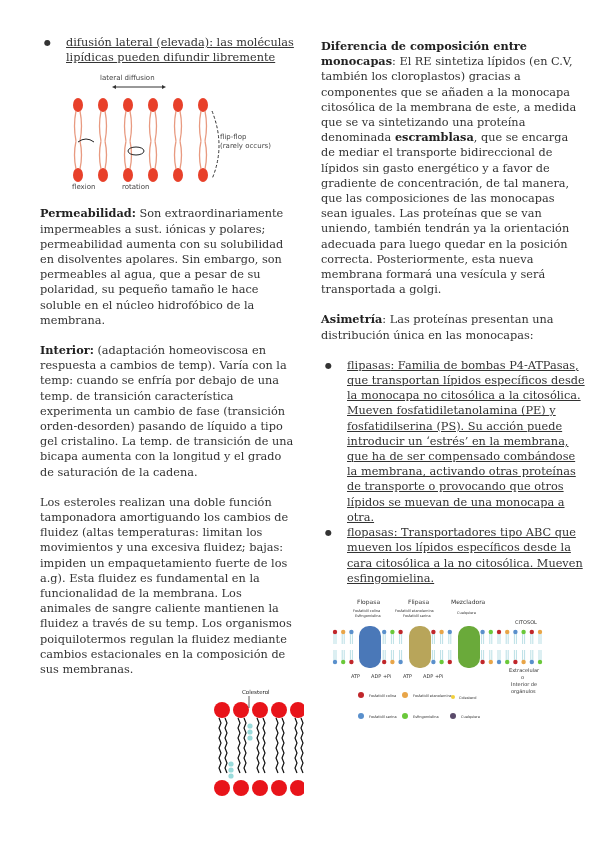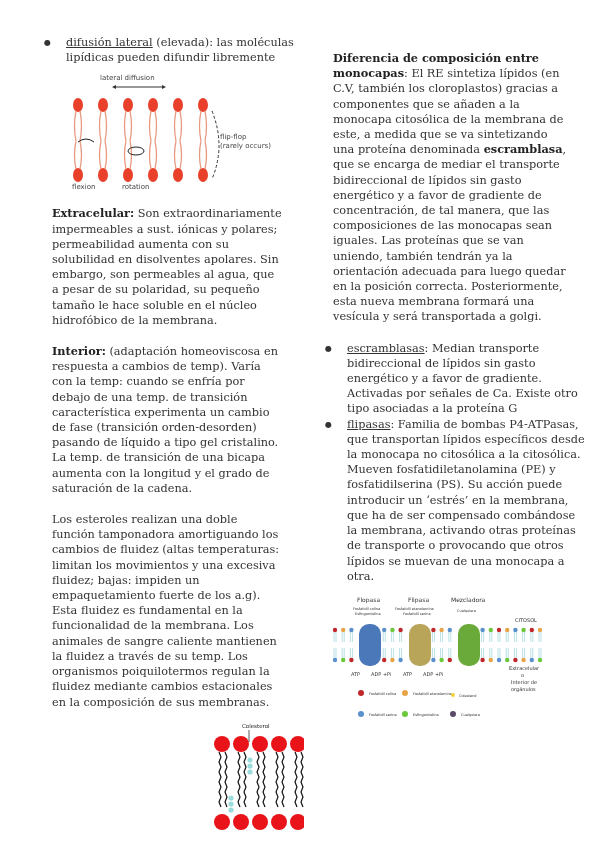--- a/index.html
+++ b/index.html
@@ -4,25 +4,25 @@
   <style>
     html, body { margin: 0; padding: 0; background: #ffffff; }
     body {
       width: 600px; height: 848px; position: relative; overflow: hidden;
       font-family: "DejaVu Serif", serif; color: #333333;
       font-size: 11.3px; line-height: 15.2px;
     }
     .col { position: absolute; top: 35px; }
     .col-left { left: 36px; width: 262px; }
     .col-right { left: 317px; width: 270px; }
-    p { margin: 16px; }
+    p { margin: 4px; }
     b { color: #222; }
     .u { text-decoration: underline; }
     ul { margin: 0; padding-left: 0; list-style: none; }
-    li { position: relative; padding-left: 30px; }
+    li { position: relative; padding-left: 30px; text-decoration: underline; }
     li::before { content: "●"; position: absolute; left: 8px; top: 0; font-size: 8px; }
     .mt { margin-top: 15px; }
     svg text { font-family: "DejaVu Sans", sans-serif; }
   </style>
 </head>
 <body>
 
 <div class="col col-left">
   <ul>
     <li><span class="u">difusión lateral</span><span> (elevada): las moléculas lipídicas pueden difundir libremente</span></li>
@@ -55,21 +55,21 @@
       </g>
     <path d="M176,40 Q190,75 176,108" stroke="#333" stroke-dasharray="3,2" fill="none"></path>
     <text x="184" y="68" font-size="7" fill="#444">flip-flop</text>
     <text x="184" y="77" font-size="7" fill="#444">(rarely occurs)</text>
     <ellipse cx="100" cy="80" rx="8" ry="4" fill="none" stroke="#222"></ellipse>
     <path d="M42,71 Q50,65 58,71" stroke="#222" fill="none"></path>
     <text x="36" y="118" font-size="7" fill="#444">flexion</text>
     <text x="86" y="118" font-size="7" fill="#444">rotation</text>
   </svg>
 
-  <p class="mt"><b>Extracelular:</b><span> Son extraordinariamente impermeables a sust. iónicas y polares; permeabilidad aumenta con su solubilidad en disolventes apolares. Sin embargo, son permeables al agua, que a pesar de su polaridad, su pequeño tamaño le hace soluble en el núcleo hidrofóbico de la membrana.</span></p>
+  <p class="mt"><b>Permeabilidad:</b><span> Son extraordinariamente impermeables a sust. iónicas y polares; permeabilidad aumenta con su solubilidad en disolventes apolares. Sin embargo, son permeables al agua, que a pesar de su polaridad, su pequeño tamaño le hace soluble en el núcleo hidrofóbico de la membrana.</span></p>
   <p class="mt"><b>Interior:</b><span> (adaptación homeoviscosa en respuesta a cambios de temp). Varía con la temp: cuando se enfría por debajo de una temp. de transición característica experimenta un cambio de fase (transición orden-desorden) pasando de líquido a tipo gel cristalino. La temp. de transición de una bicapa aumenta con la longitud  y el grado de saturación de la cadena.</span></p>
   <p class="mt">Los esteroles realizan una doble función tamponadora amortiguando los cambios de fluidez (altas temperaturas: limitan los movimientos y una excesiva fluidez; bajas: impiden un empaquetamiento fuerte de los a.g). Esta fluidez es fundamental en la funcionalidad de la membrana. Los animales de sangre caliente mantienen la fluidez a través de su temp. Los organismos poiquilotermos regulan la fluidez mediante cambios estacionales en la composición de sus membranas.</p>
 
   <div class="mt" style="position:relative;">
     <svg width="92" height="112" style="position:absolute;left:176px;top:-6px;">
       <text x="30" y="8" font-size="5.5" fill="#222">Colesterol</text>
       <g id="f2">
           <circle cx="10" cy="24" r="8" fill="#e8141a"></circle>
           <circle cx="10" cy="102" r="8" fill="#e8141a"></circle>
           <path d="M7,32 l2,5 l-2,5 l2,5 l-2,5 l2,5 l-2,5 l2,5 l-2,5 l2,5 l-2,5 l2,5 M13,32 l2,5 l-2,5 l2,5 l-2,5 l2,5 l-2,5 l2,5 l-2,5 l2,5 l-2,5 l2,5" stroke="#111" stroke-width="1.2" fill="none"></path>
@@ -92,23 +92,24 @@
           <circle cx="38" cy="52" r="2.6" fill="#9adcdc"></circle>
           <circle cx="19" cy="90" r="2.6" fill="#9adcdc"></circle>
           <line x1="37" y1="10" x2="37" y2="22" stroke="#333" stroke-width="0.8"></line>
         </g>
     </svg>
   </div>
 </div>
 
 <div class="col col-right">
   <p><b>Diferencia de composición entre monocapas</b><span>: El RE sintetiza lípidos (en C.V, también los cloroplastos) gracias a componentes que se añaden a la monocapa citosólica de la membrana de este, a medida que se va sintetizando una proteína denominada </span><b>escramblasa</b><span>, que se encarga de mediar el transporte bidireccional de lípidos sin gasto energético y a favor de gradiente de concentración, de tal manera, que las composiciones de las monocapas sean iguales. Las proteínas que se van uniendo, también tendrán ya la orientación adecuada para luego quedar en la posición correcta. Posteriormente, esta nueva membrana formará una vesícula y será transportada a golgi.</span></p>
+  <p class="mt"><b>Asimetría</b><span>: Las proteínas presentan una distribución única en las monocapas:</span></p>
   <ul class="mt">
-    <li><span class="u">escramblasas</span><span>: Median transporte bidireccional de lípidos sin gasto energético y a favor de gradiente. Activadas por señales de Ca. Existe otro tipo asociadas a la proteína G</span></li>
     <li><span class="u">flipasas</span><span>: Familia de bombas P4-ATPasas, que transportan lípidos específicos desde la monocapa no citosólica a la citosólica. Mueven fosfatidiletanolamina (PE) y fosfatidilserina (PS). Su acción puede introducir un ‘estrés’ en la membrana, que ha de ser compensado combándose la membrana, activando otras proteínas de transporte o provocando que otros lípidos se muevan de una monocapa a otra.</span></li>
+    <li><span class="u">flopasas</span><span>: Transportadores tipo ABC que mueven los lípidos específicos desde la cara citosólica a la no citosólica. Mueven esfingomielina.</span></li>
   </ul>
 
   <svg width="260" height="140" style="display:block;margin-top:10px;margin-left:14px;">
     <g id="f3mem">
         <circle cx="4" cy="36" r="2.2" fill="#c0262a"></circle>
         <circle cx="4" cy="66" r="2.2" fill="#5a90cc"></circle>
         <path d="M3,38 l0,10 M5,38 l0,10 M3,64 l0,-10 M5,64 l0,-10" stroke="#8ccad4" stroke-width="0.6"></path>
         <circle cx="12.2" cy="36" r="2.2" fill="#e8a548"></circle>
         <circle cx="12.2" cy="66" r="2.2" fill="#6ac83a"></circle>
         <path d="M11.2,38 l0,10 M13.2,38 l0,10 M11.2,64 l0,-10 M13.2,64 l0,-10" stroke="#8ccad4" stroke-width="0.6"></path>

